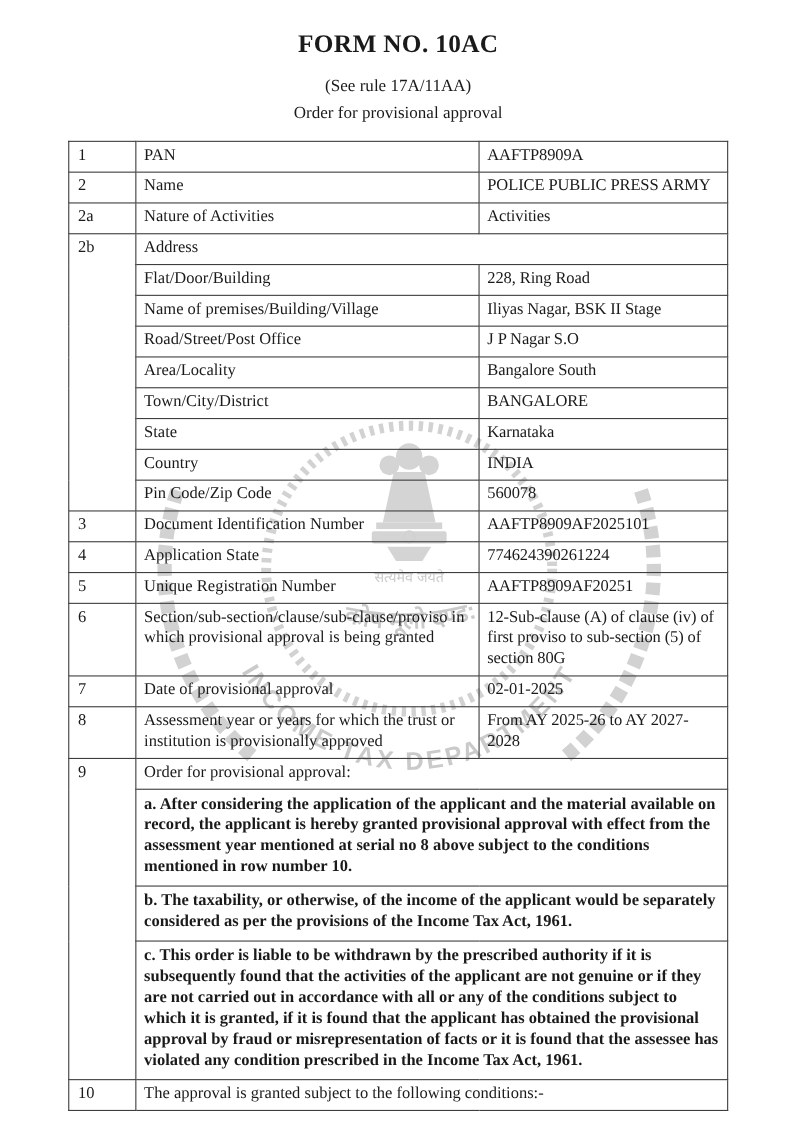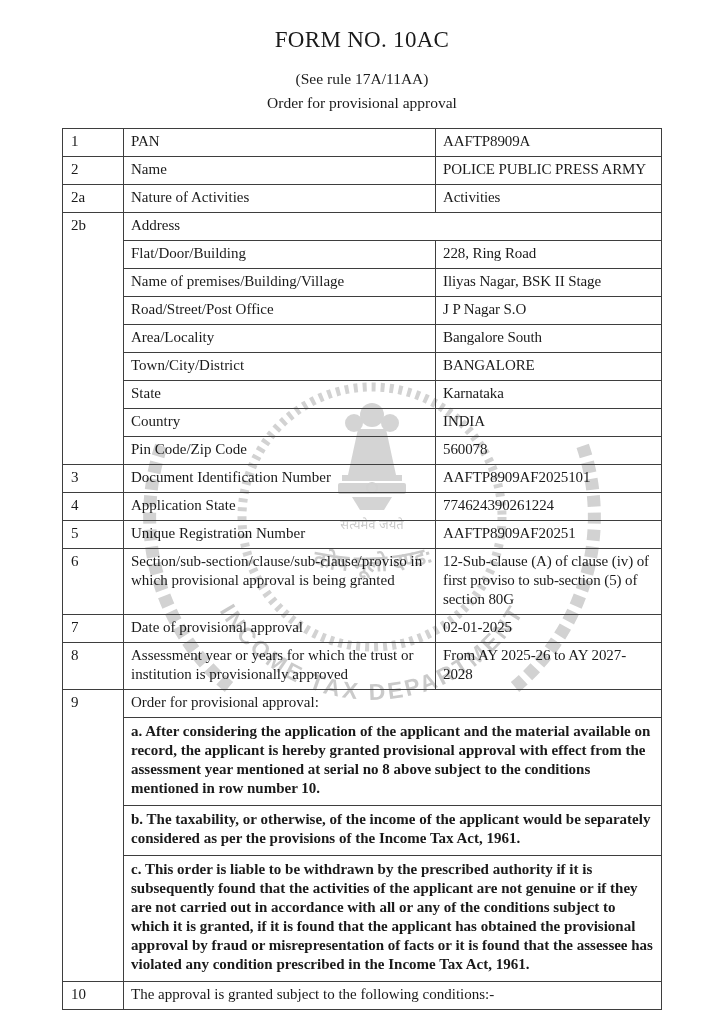--- a/index.html
+++ b/index.html
@@ -5,21 +5,21 @@
   html,body{margin:0;padding:0;}
   body{
     width:724px;height:1024px;position:relative;overflow:hidden;
     background:#ffffff;color:#1a1a1a;
     font-family:"Liberation Serif","DejaVu Serif",serif;
   }
   .page{position:relative;width:724px;height:1024px;}
 
   
   .header{position:relative;z-index:2;text-align:center;}
-  .title{margin:27px 0 0 0;font-size:23px;font-weight:normal;letter-spacing:.3px;}
+  .title{margin:27px 0 0 0;font-size:23px;font-weight:bold;letter-spacing:.3px;}
   .sub1{margin:17px 0 0 0;font-size:15.5px;}
   .sub2{margin:6px 0 15px 0;font-size:15.5px;}
 
   
   table.form{
     border-collapse:collapse;table-layout:fixed;
     width:599px;margin:16px 0 0 62px;
     position:relative;z-index:2;background:transparent;
   }
   col.c1{width:61px;} col.c2{width:312px;} col.c3{width:226px;}

